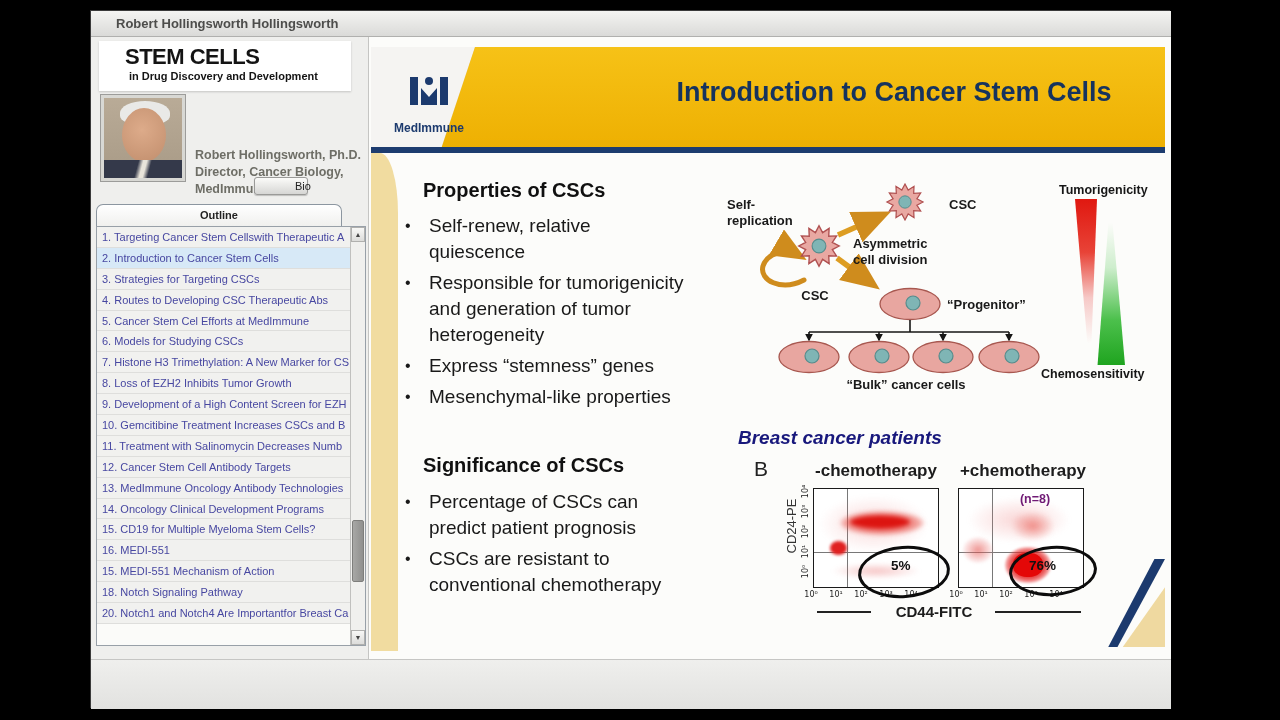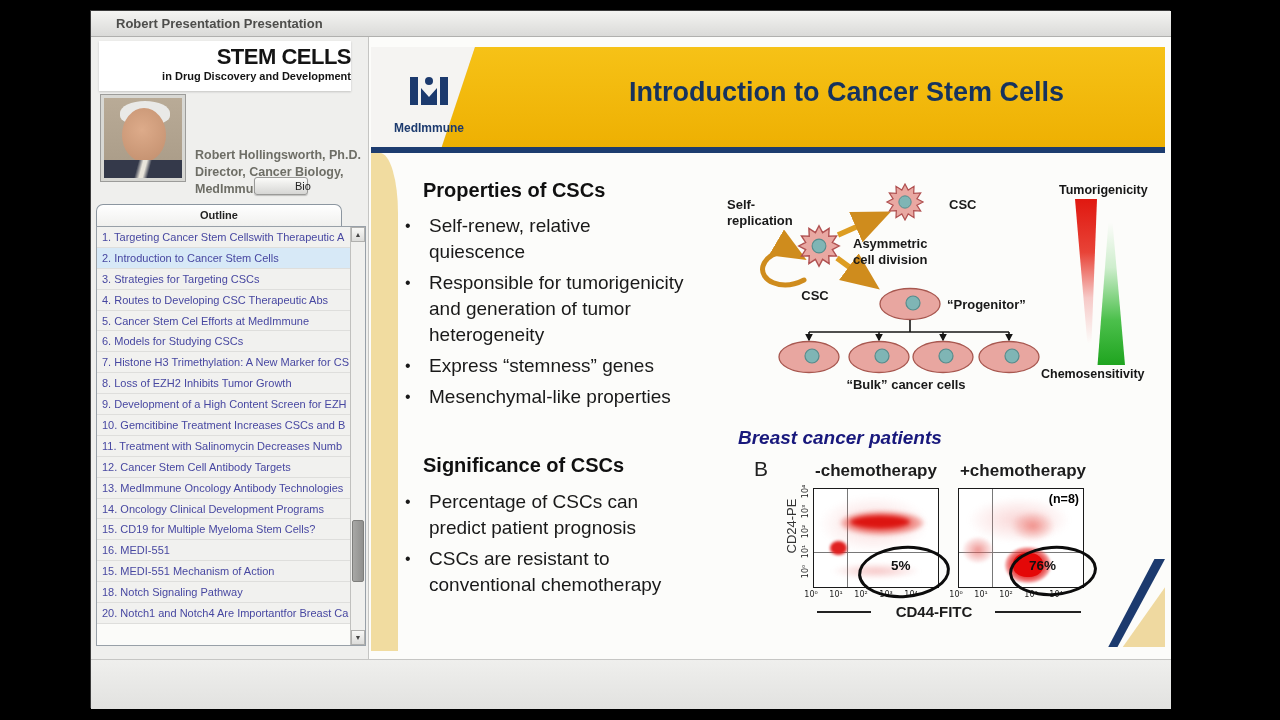--- a/index.html
+++ b/index.html
@@ -15,21 +15,21 @@
   #titlebar { position:absolute; left:0; top:0; width:1080px; height:26px;
               background:linear-gradient(#f4f4f2,#dadad8); border-bottom:1px solid #b0b0ae;
               display:flex; align-items:center; }
   #titlebar .t { margin-left:25px; font-size:13px; font-weight:bold; color:#4d4d4b; }
   #titlebar .d { margin-left:16px; font-size:12px; font-weight:bold; color:#4d4d4b;margin-top:36px; }
 
   
   #sidebar { position:absolute; left:0; top:26px; width:278px; height:622px;
              background:#efefed; border-right:1px solid #c5c5c3; }
   #logo-box { position:absolute; left:8px; top:4px; width:252px; height:50px; background:#fff;
-              box-shadow:0 1px 2px rgba(0,0,0,.18);text-align:right; }
+              box-shadow:0 1px 2px rgba(0,0,0,.18); }
   #logo-box .l1 { padding:3px 0 0 26px; font-size:22px; font-weight:900; letter-spacing:-.5px; color:#141414; }
   #logo-box .l2 { padding:0 0 0 30px; font-size:11px; font-weight:bold; color:#141414; }
 
   #photo { position:absolute; left:10px; top:58px; width:84px; height:86px;
            border:3px solid #d8d8d4; outline:1px solid #9c9c9a;
            background:linear-gradient(#b9ab97,#a89a86); overflow:hidden; }
   #photo .hair { position:absolute; left:16px; top:3px; width:50px; height:24px;
                  border-radius:50% 50% 40% 40%; background:#e9e9e7; }
   #photo .face { position:absolute; left:18px; top:10px; width:44px; height:54px;
                  border-radius:50%; background:radial-gradient(circle at 45% 40%,#ddab8a,#c08d6c); }
@@ -68,21 +68,21 @@
                 background:#fcfcfa; overflow:hidden; }
   #gold-header { position:absolute; left:2px; top:10px; width:794px; height:100px;
                  background:linear-gradient(#f6c217,#eeb002); }
   #logo-panel { position:absolute; left:2px; top:10px; width:104px; height:100px;
                 background:#f5f4f2; clip-path:polygon(0 0,100% 0,68% 100%,0 100%); }
   #logo-slant { position:absolute; left:2px; top:10px; width:104px; height:100px;
                 background:#d9a006; clip-path:polygon(100% 0,88% 0,56% 100%,68% 100%); }
   #brand-icon { position:absolute; left:40px; top:36px; }
   #brand-text { position:absolute; left:14px; top:84px; width:92px; text-align:center;
                 font-size:12px; font-weight:bold; color:#1c3a6e; }
-  #slide-title { position:absolute; left:260px; top:40px; width:530px; text-align:left;
+  #slide-title { position:absolute; left:260px; top:40px; width:530px; text-align:center;
                  font-size:27px; font-weight:bold; color:#16335e; }
   #navy-rule { position:absolute; left:2px; top:110px; width:794px; height:6px; background:#1d3c6f; }
   #cream-band { position:absolute; left:2px; top:116px; width:27px; height:498px;
                 background:#f1dca0; border-radius:0 18px 0 0 / 0 60px 0 0; }
 
   .sec-head { position:absolute; font-size:20px; font-weight:bold; color:#101010;margin-left:24px; }
   .bullets { position:absolute; width:312px; list-style:none; }
   .bullets li { position:relative; padding-left:26px; font-size:19px; line-height:26px; color:#191919;
                 white-space:pre-line; margin-bottom:5px; }
   .bullets li::before { content:"•"; position:absolute; left:2px; top:0; font-size:16px; }
@@ -111,43 +111,43 @@
   .qh { left:0; top:63px; width:100%; height:1px; background:#787878; }
   .blob { border-radius:50%; }
   #cyto-ylabel { position:absolute; left:415px; top:534px; width:90px; text-align:center;
                  transform:rotate(-90deg); transform-origin:0 0; font-size:13px; color:#333; }
   .tick { position:absolute; font-family:"DejaVu Sans",sans-serif; font-size:8px; color:#222;
           width:20px; text-align:center; }
   .ytick { left:426px; transform:rotate(-90deg); }
   #cyto-xlabel { position:absolute; left:505px; top:566px; width:120px; text-align:center;
                  font-size:15px; font-weight:600; color:#1c1c1c; }
   .axline { position:absolute; top:574px; height:2px; background:#222; }
-  #n-label { position:absolute; left:622px; top:455px; width:88px; text-align:right;
-             font-size:12.5px; font-weight:600; color:#000000; }
+  #n-label { position:absolute; left:622px; top:455px; width:88px; text-align:center;
+             font-size:12.5px; font-weight:600; color:#701a75; }
   .gate { position:absolute; border:3px solid #0c0c0c; border-radius:50%; transform:rotate(-4deg); }
   .pct { position:absolute; font-size:13.5px; font-weight:bold; color:#111; }
 
   
   #swoosh { position:absolute; left:730px; top:522px; width:66px; height:88px; }
   #swoosh .navy { position:absolute; inset:0; background:#1c3a6e;
                   clip-path:polygon(84% 0,100% 0,28% 100%,14% 100%); }
   #swoosh .cream { position:absolute; inset:0; background:#efd9a0;
                    clip-path:polygon(100% 32%,100% 100%,36% 100%); }
 
   
   #controlbar { position:absolute; left:0; top:648px; width:1080px; height:50px;
                 background:linear-gradient(#efefed,#e2e2e0); border-top:1px solid #c6c6c4; }
 </style>
 </head>
 <body>
 
 <div id="player">
 
   <div id="titlebar">
-    <span class="t">Robert Presentation Presentation</span>
+    <span class="t">Robert Hollingsworth Hollingsworth</span>
     <span class="d">( 01:27 / 21:39 )</span>
   </div>
 
   <div id="sidebar">
     <div id="logo-box">
       <div class="l1">STEM CELLS</div>
       <div class="l2">in Drug Discovery and Development</div>
     </div>
     <div id="photo">
       <div class="hair"></div>

